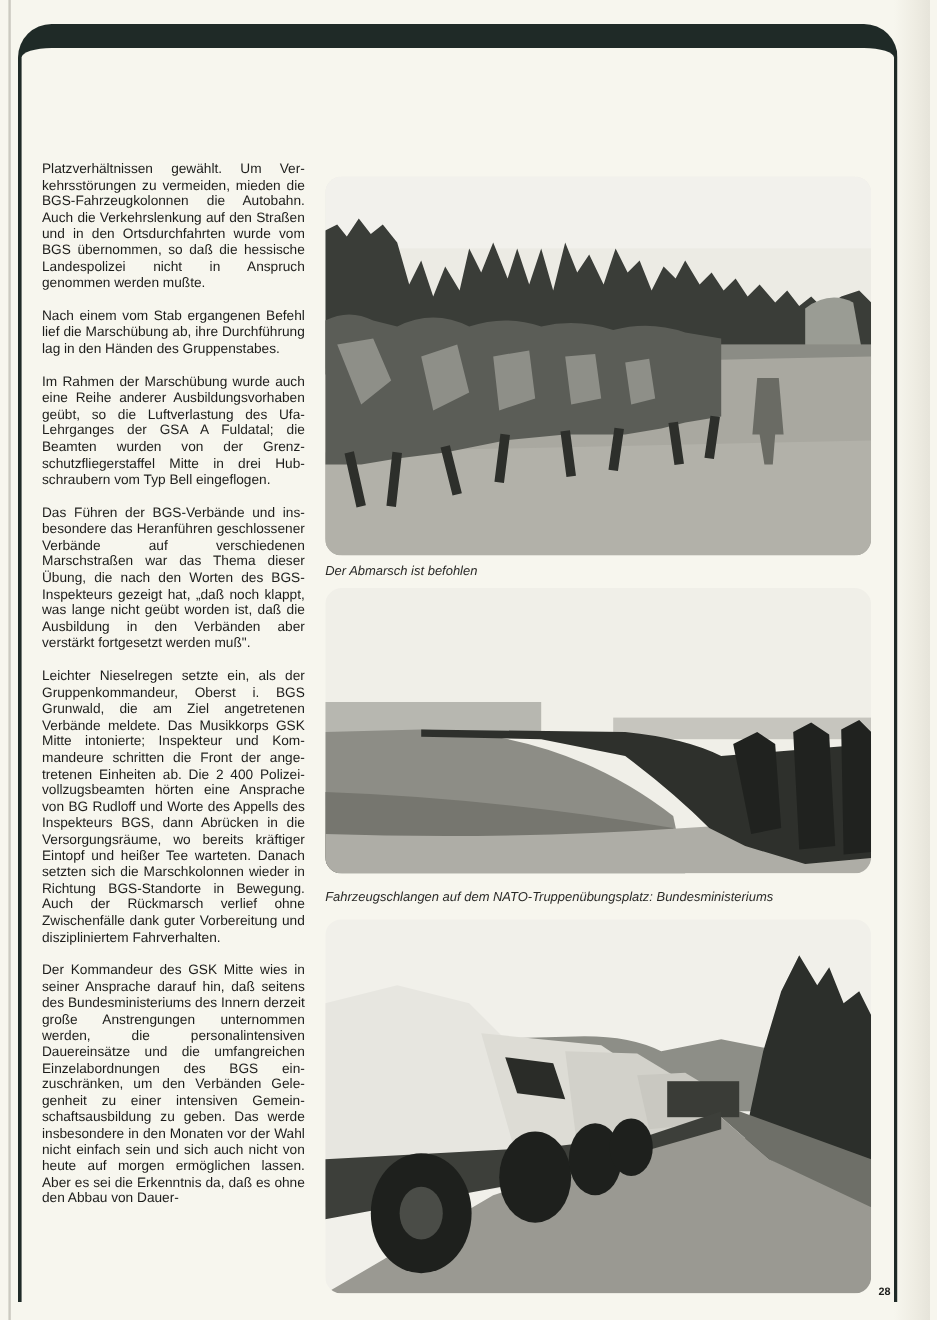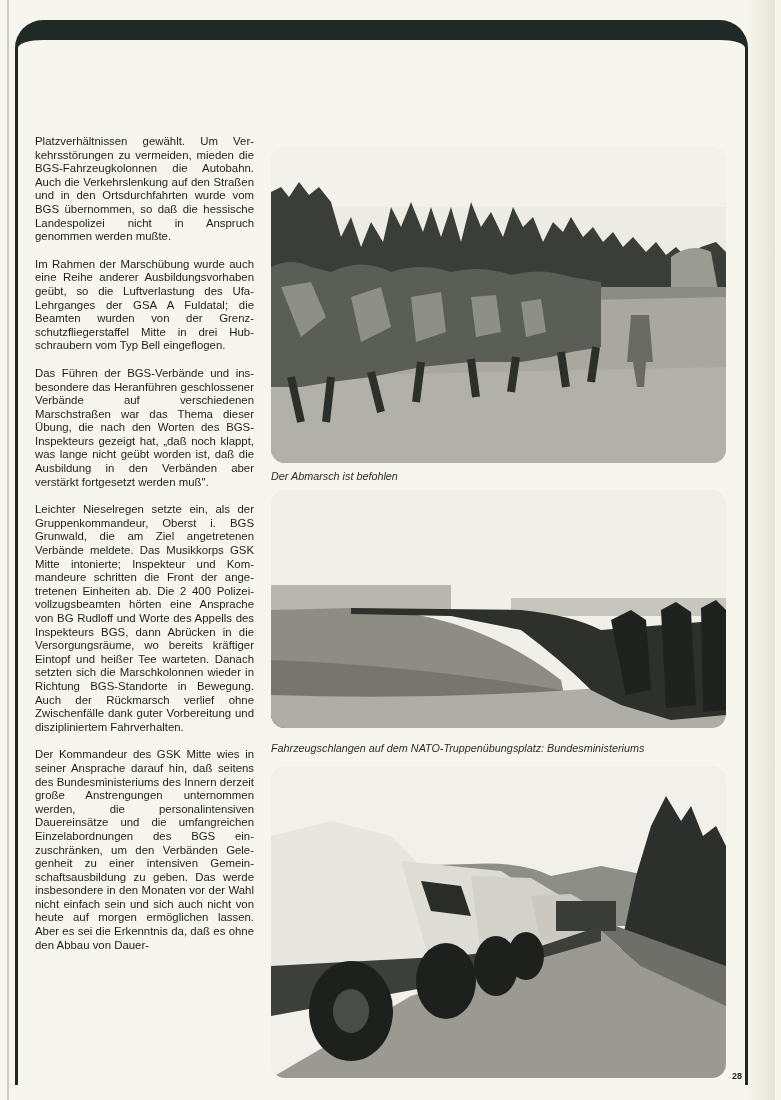--- a/index.html
+++ b/index.html
@@ -48,20 +48,21 @@
 </style>
 </head>
 <body>
 
 <div class="page-edge-left"></div>
 <div class="page-edge-right"></div>
 <div class="frame"></div>
 
 <div class="text-col">
   <p>Platzverhältnissen gewählt. Um Ver­kehrsstörungen zu vermeiden, mieden die BGS-Fahrzeugkolonnen die Auto­bahn. Auch die Verkehrslenkung auf den Straßen und in den Ortsdurchfahr­ten wurde vom BGS übernommen, so daß die hessische Landespolizei nicht in Anspruch genommen werden mußte.</p>
+  <p>Nach einem vom Stab ergangenen Be­fehl lief die Marschübung ab, ihre Durchführung lag in den Händen des Gruppenstabes.</p>
   <p>Im Rahmen der Marschübung wurde auch eine Reihe anderer Ausbildungs­vorhaben geübt, so die Luftverlastung des Ufa-Lehrganges der GSA A Fuldatal; die Beamten wurden von der Grenz­schutzfliegerstaffel Mitte in drei Hub­schraubern vom Typ Bell eingeflogen.</p>
   <p>Das Führen der BGS-Verbände und ins­besondere das Heranführen geschlos­sener Verbände auf verschiedenen Marschstraßen war das Thema dieser Übung, die nach den Worten des BGS-Inspekteurs gezeigt hat, „daß noch klappt, was lange nicht geübt worden ist, daß die Ausbildung in den Verbän­den aber verstärkt fortgesetzt werden muß".</p>
   <p>Leichter Nieselregen setzte ein, als der Gruppenkommandeur, Oberst i. BGS Grunwald, die am Ziel angetretenen Verbände meldete. Das Musikkorps GSK Mitte intonierte; Inspekteur und Kom­mandeure schritten die Front der ange­tretenen Einheiten ab. Die 2 400 Polizei­vollzugsbeamten hörten eine Ansprache von BG Rudloff und Worte des Appells des Inspekteurs BGS, dann Abrücken in die Versorgungsräume, wo bereits kräf­tiger Eintopf und heißer Tee warteten. Danach setzten sich die Marschkolon­nen wieder in Richtung BGS-Standorte in Bewegung. Auch der Rückmarsch verlief ohne Zwischenfälle dank guter Vorbereitung und diszipliniertem Fahr­verhalten.</p>
   <p>Der Kommandeur des GSK Mitte wies in seiner Ansprache darauf hin, daß seitens des Bundesministeriums des Innern derzeit große Anstrengungen unter­nommen werden, die personalintensi­ven Dauereinsätze und die umfangrei­chen Einzelabordnungen des BGS ein­zuschränken, um den Verbänden Gele­genheit zu einer intensiven Gemein­schaftsausbildung zu geben. Das werde insbesondere in den Monaten vor der Wahl nicht einfach sein und sich auch nicht von heute auf morgen ermögli­chen lassen. Aber es sei die Erkenntnis da, daß es ohne den Abbau von Dauer-</p>
 </div>
 
 <div class="photo" style="top:147px;height:316px;" title="Uniformed officers in camouflage rain ponchos marching in formation past a line of troops in front of a spruce forest">
   <svg viewBox="0 0 455 316" preserveAspectRatio="none">
     <rect width="455" height="316" fill="#ecebe4"></rect>
     <rect x="0" y="0" width="455" height="60" fill="#f2f1ec"></rect>

